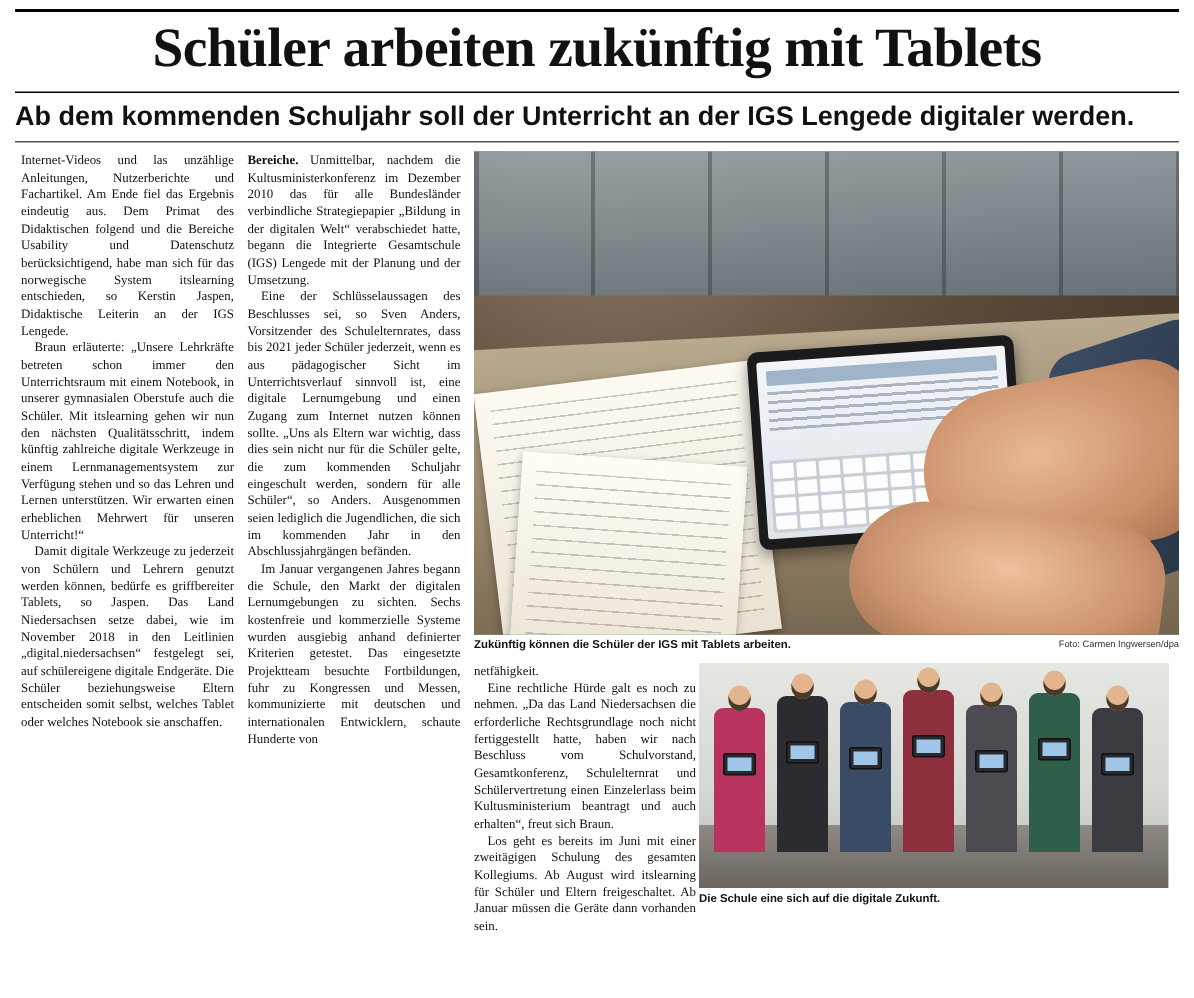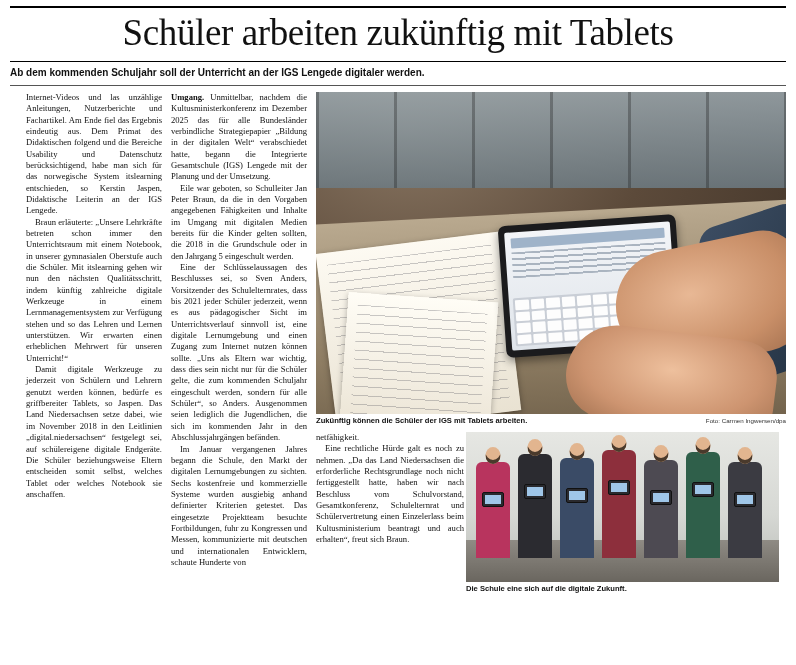--- a/index.html
+++ b/index.html
@@ -16,34 +16,34 @@
   .page {
     position: relative;
     width: 796px; height: 665px;
     padding: 6px 10px 0 10px;
   }
   .rule-top {
     height: 2px; background: #000; margin: 0 0 6px 0;
   }
   .headline {
     font-family: "Liberation Serif", serif;
-    font-weight: normal;
+    font-weight: bold;
     font-size: 37px;
     line-height: 1.05;
     letter-spacing: -0.4px;
     text-align: center;
     margin: 2px 0 8px 0;
   }
   .rule-mid {
     height: 1px; background: #000; margin: 2px 0 5px 0;
   }
   .subhead {
     font-family: "Liberation Sans", sans-serif;
     font-weight: bold;
-    font-size: 10px;
+    font-size: 18px;
     line-height: 1.2;
     margin: 0 0 6px 0;
   }
   .rule-thin {
     height: 1px; background: #555; margin: 4px 0 6px 0;
   }
 
   .body-area {
     display: flex;
     gap: 9px;
@@ -244,22 +244,21 @@
 
   <div class="rule-mid"></div>
 
   <div class="subhead">Ab dem kommenden Schuljahr soll der Unterricht an der IGS Lengede digitaler werden.</div>
 
   <div class="rule-thin"></div>
 
   <div class="body-area">
 
     <div class="col">
-      <p class="first"><span class="dateline">Umgang.</span> <span>Unmittelbar, nachdem die Kultusministerkonferenz im Dezember 2025 das für alle Bundesländer verbindliche Strategiepapier „Bildung in der digitalen Welt“ verabschiedet hatte, begann die Integrierte Gesamtschule (IGS) Lengede mit der Planung und der Umsetzung.</span></p>
-      <p>Eile war geboten, so Schulleiter Jan Peter Braun, da die in den Vorgaben angegebenen Fähigkeiten und Inhalte im Umgang mit digitalen Medien bereits für die Kinder gelten sollten, die 2018 in die Grundschule oder in den Jahrgang 5 eingeschult werden.</p>
+      <p class="first"><span class="dateline">Bereiche.</span> <span>Unmittelbar, nachdem die Kultusministerkonferenz im Dezember 2010 das für alle Bundesländer verbindliche Strategiepapier „Bildung in der digitalen Welt“ verabschiedet hatte, begann die Integrierte Gesamtschule (IGS) Lengede mit der Planung und der Umsetzung.</span></p>
       <p>Eine der Schlüsselaussagen des Beschlusses sei, so Sven Anders, Vorsitzender des Schulelternrates, dass bis 2021 jeder Schüler jederzeit, wenn es aus pädagogischer Sicht im Unterrichtsverlauf sinnvoll ist, eine digitale Lernumgebung und einen Zugang zum Internet nutzen können sollte. „Uns als Eltern war wichtig, dass dies sein nicht nur für die Schüler gelte, die zum kommenden Schuljahr eingeschult werden, sondern für alle Schüler“, so Anders. Ausgenommen seien lediglich die Jugendlichen, die sich im kommenden Jahr in den Abschlussjahrgängen befänden.</p>
       <p>Im Januar vergangenen Jahres begann die Schule, den Markt der digitalen Lernumgebungen zu sichten. Sechs kostenfreie und kommerzielle Systeme wurden ausgiebig anhand definierter Kriterien getestet. Das eingesetzte Projektteam besuchte Fortbildungen, fuhr zu Kongressen und Messen, kommunizierte mit deutschen und internationalen Entwicklern, schaute Hunderte von</p>
     </div>
 
     <div class="right-area">
 
       <div class="photo-wrap">
         <div class="photo-main">
           <div class="p1-bg"></div>
           <div class="p1-win"></div>
@@ -335,20 +334,21 @@
           <div class="caption">Zukünftig können die Schüler der IGS mit Tablets arbeiten.</div>
           <div class="credit">Foto: Carmen Ingwersen/dpa</div>
         </div>
       </div>
 
       <div class="lower-block">
         <div class="lower-text">
           <div class="col" style="width:148px">
             <p class="first">netfähigkeit.</p>
             <p>Eine rechtliche Hürde galt es noch zu nehmen. „Da das Land Niedersachsen die erforderliche Rechtsgrundlage noch nicht fertiggestellt hatte, haben wir nach Beschluss vom Schulvorstand, Gesamtkonferenz, Schulelternrat und Schülervertretung einen Einzelerlass beim Kultusministerium beantragt und auch erhalten“, freut sich Braun.</p>
+            <p>Los geht es bereits im Juni mit einer zweitägigen Schulung des gesamten Kollegiums. Ab August wird itslearning für Schüler und Eltern freigeschaltet. Ab Januar müssen die Geräte dann vorhanden sein.</p>
           </div>
         </div>
 
         <div class="photo-wrap">
           <div class="photo-lower">
             <div class="p2-bg"></div>
             <div class="p2-floor"></div>
             <div class="p2-person" style="left:10px;height:96px;background:#b8345e;">
                 <span class="p2-head"></span>
                 <span class="p2-tab">
@@ -393,21 +393,21 @@
               </div>
           </div>
           <div class="caption-row">
             <div class="caption">Die Schule eine sich auf die digitale Zukunft.</div>
           </div>
         </div>
       </div>
 
     </div>
 
-    <div class="col" style="order:-1; margin-left:16px;">
+    <div class="col" style="order:-1; margin-left:4px;">
       <p class="first">Internet-Videos und las unzählige Anleitungen, Nutzerberichte und Fachartikel. Am Ende fiel das Ergebnis eindeutig aus. Dem Primat des Didaktischen folgend und die Bereiche Usability und Datenschutz berücksichtigend, habe man sich für das norwegische System itslearning entschieden, so Kerstin Jaspen, Didaktische Leiterin an der IGS Lengede.</p>
       <p>Braun erläuterte: „Unsere Lehrkräfte betreten schon immer den Unterrichtsraum mit einem Notebook, in unserer gymnasialen Oberstufe auch die Schüler. Mit itslearning gehen wir nun den nächsten Qualitätsschritt, indem künftig zahlreiche digitale Werkzeuge in einem Lernmanagementsystem zur Verfügung stehen und so das Lehren und Lernen unterstützen. Wir erwarten einen erheblichen Mehrwert für unseren Unterricht!“</p>
       <p>Damit digitale Werkzeuge zu jederzeit von Schülern und Lehrern genutzt werden können, bedürfe es griffbereiter Tablets, so Jaspen. Das Land Niedersachsen setze dabei, wie im November 2018 in den Leitlinien „digital.niedersachsen“ festgelegt sei, auf schülereigene digitale Endgeräte. Die Schüler beziehungsweise Eltern entscheiden somit selbst, welches Tablet oder welches Notebook sie anschaffen.</p>
     </div>
 
   </div>
 
   <div class="pagefoot"></div>
 </div>
 

